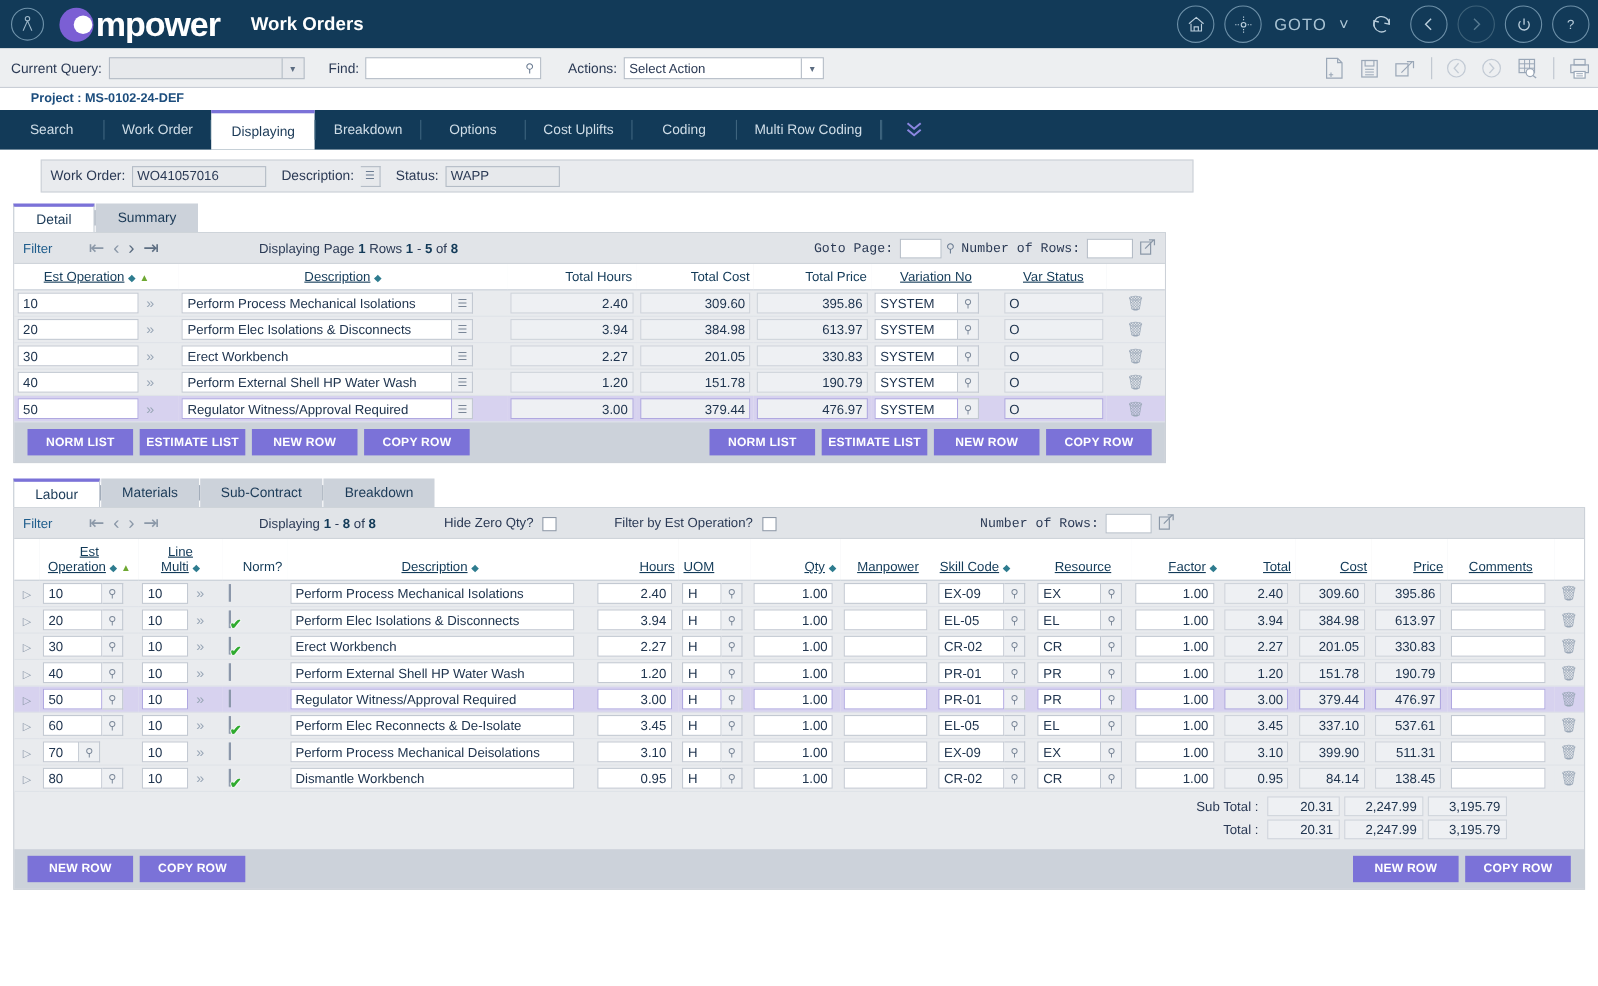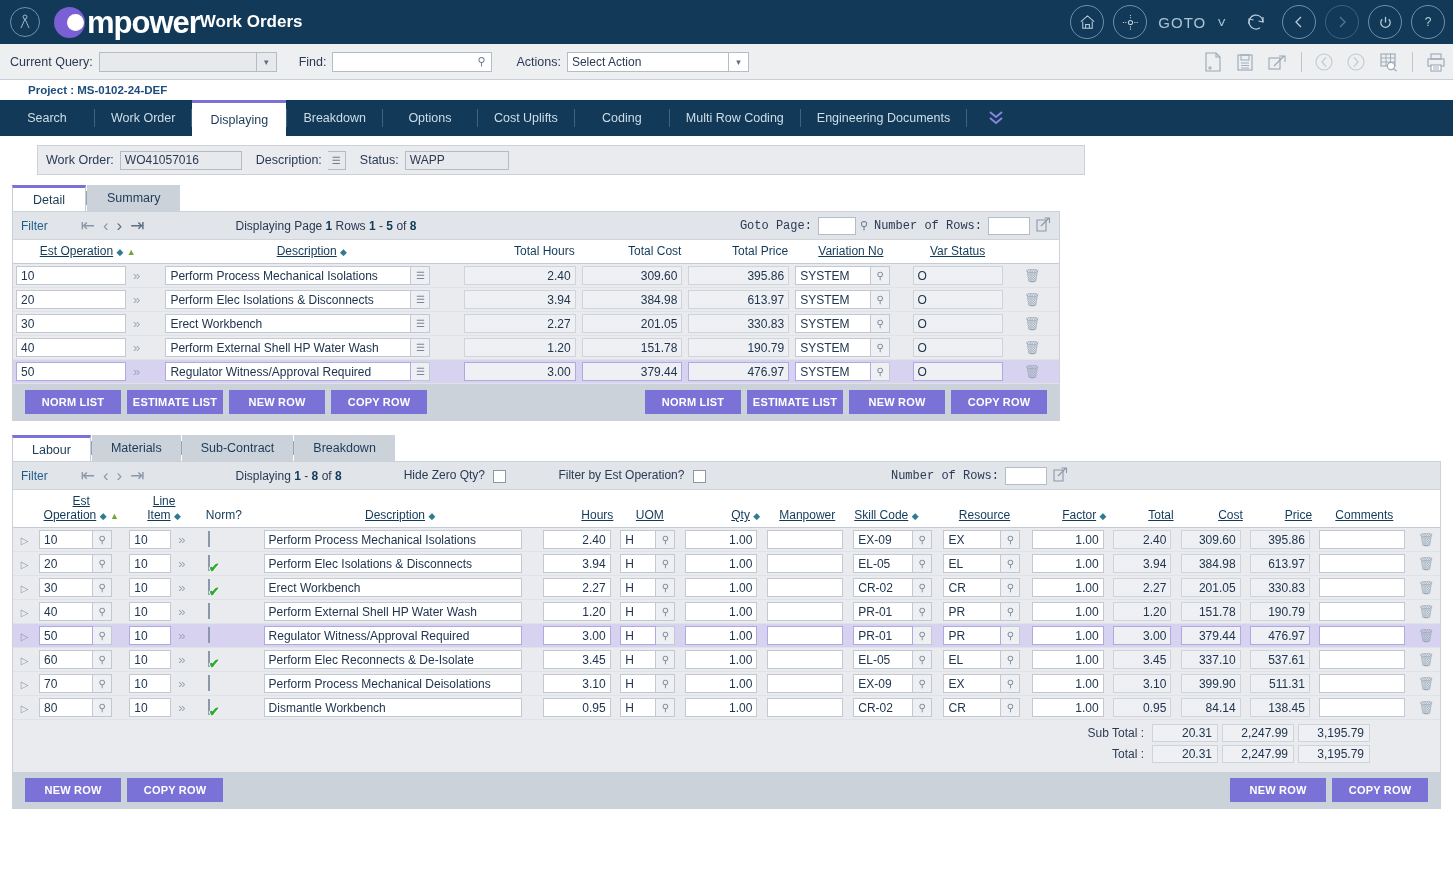--- a/index.html
+++ b/index.html
@@ -25,20 +25,21 @@
   .logo-mark {
     width: 30px; height: 30px;
     border: 1px solid #6f93ab;
     border-radius: 50%;
     display: flex; align-items: center; justify-content: center;
     margin-right: 14px;
     color: #9db7c9;
   }
   .brand {
     display: flex; align-items: center;
+    margin-right: 28px;
   }
   .brand-dot {
     width: 31px; height: 31px; border-radius: 50%;
     background: #7b5fd4;
     position: relative; margin-right: 2px;
   }
   .brand-dot:after {
     content: ""; position: absolute;
     width: 17px; height: 17px; border-radius: 50%;
     background: #ffffff; right: 1px; top: 7px;
@@ -492,21 +493,20 @@
   <div class="mtab">Breakdown</div>
   <div class="mtsep"></div>
   <div class="mtab">Options</div>
   <div class="mtsep"></div>
   <div class="mtab">Cost Uplifts</div>
   <div class="mtsep"></div>
   <div class="mtab">Coding</div>
   <div class="mtsep"></div>
   <div class="mtab">Multi Row Coding</div>
   <div class="mtsep"></div>
-  <div class="mtab">Engineering Documents</div>
   <div class="mtsep"></div>
   <div class="mchev">
     <svg width="22" height="18" viewBox="0 0 22 18">
         <path d="M5 3 L11 8 L17 3 M5 9 L11 14 L17 9" fill="none" stroke="#8b86e0" stroke-width="1.8"></path>
       </svg>
   </div>
 </div>
 
 <div class="wobar-wrap">
   <div class="wobar">
@@ -817,30 +817,30 @@
       <tr>
         <th style="width:22px"></th>
         <th style="width:86px;text-align:center">
           <div class="u">Est</div>
           <div><span class="u">Operation</span>
           <span class="sortdia">◆</span>
           <span class="sorttri">▲</span></div>
         </th>
         <th style="width:72px;text-align:center">
           <div class="u">Line</div>
-          <div><span class="u">Item</span>
+          <div><span class="u">Multi</span>
           <span class="sortdia">◆</span></div>
         </th>
-        <th style="width:56px;text-align:left;vertical-align:bottom">Norm?</th>
+        <th style="width:56px;text-align:right;vertical-align:bottom">Norm?</th>
         <th style="width:266px;text-align:center;vertical-align:bottom">
           <span class="u">Description</span>
           <span class="sortdia">◆</span>
         </th>
         <th style="width:74px;text-align:right;vertical-align:bottom"><span class="u">Hours</span></th>
-        <th style="width:62px;text-align:center;vertical-align:bottom"><span class="u">UOM</span></th>
+        <th style="width:62px;text-align:left;vertical-align:bottom"><span class="u">UOM</span></th>
         <th style="width:78px;text-align:right;vertical-align:bottom">
           <span class="u">Qty</span>
           <span class="sortdia">◆</span>
         </th>
         <th style="width:82px;text-align:center;vertical-align:bottom"><span class="u">Manpower</span></th>
         <th style="width:86px;text-align:left;vertical-align:bottom">
           <span class="u">Skill Code</span>
           <span class="sortdia">◆</span>
         </th>
         <th style="width:84px;text-align:center;vertical-align:bottom"><span class="u">Resource</span></th>
@@ -1225,21 +1225,21 @@
           </td>
           <td>
             <div class="cell" style="width:86px"></div>
           </td>
           <td style="text-align:center"><span class="trash">🗑</span></td>
         </tr>
         <tr>
           <td style="text-align:center"><span class="exp-tri">▷</span></td>
           <td>
             <div class="cellwrap">
-              <div class="cell" style="width:54px">70</div>
+              <div class="cell" style="width:33px">70</div>
               <span class="addon">⚲</span>
             </div>
           </td>
           <td>
             <div class="cellwrap">
               <div class="cell" style="width:42px">10</div>
               <span class="chevs">»</span>
             </div>
           </td>
           <td style="text-align:left;padding-left:6px"><span class="normicon"><span class="gridimg"></span></span></td>

